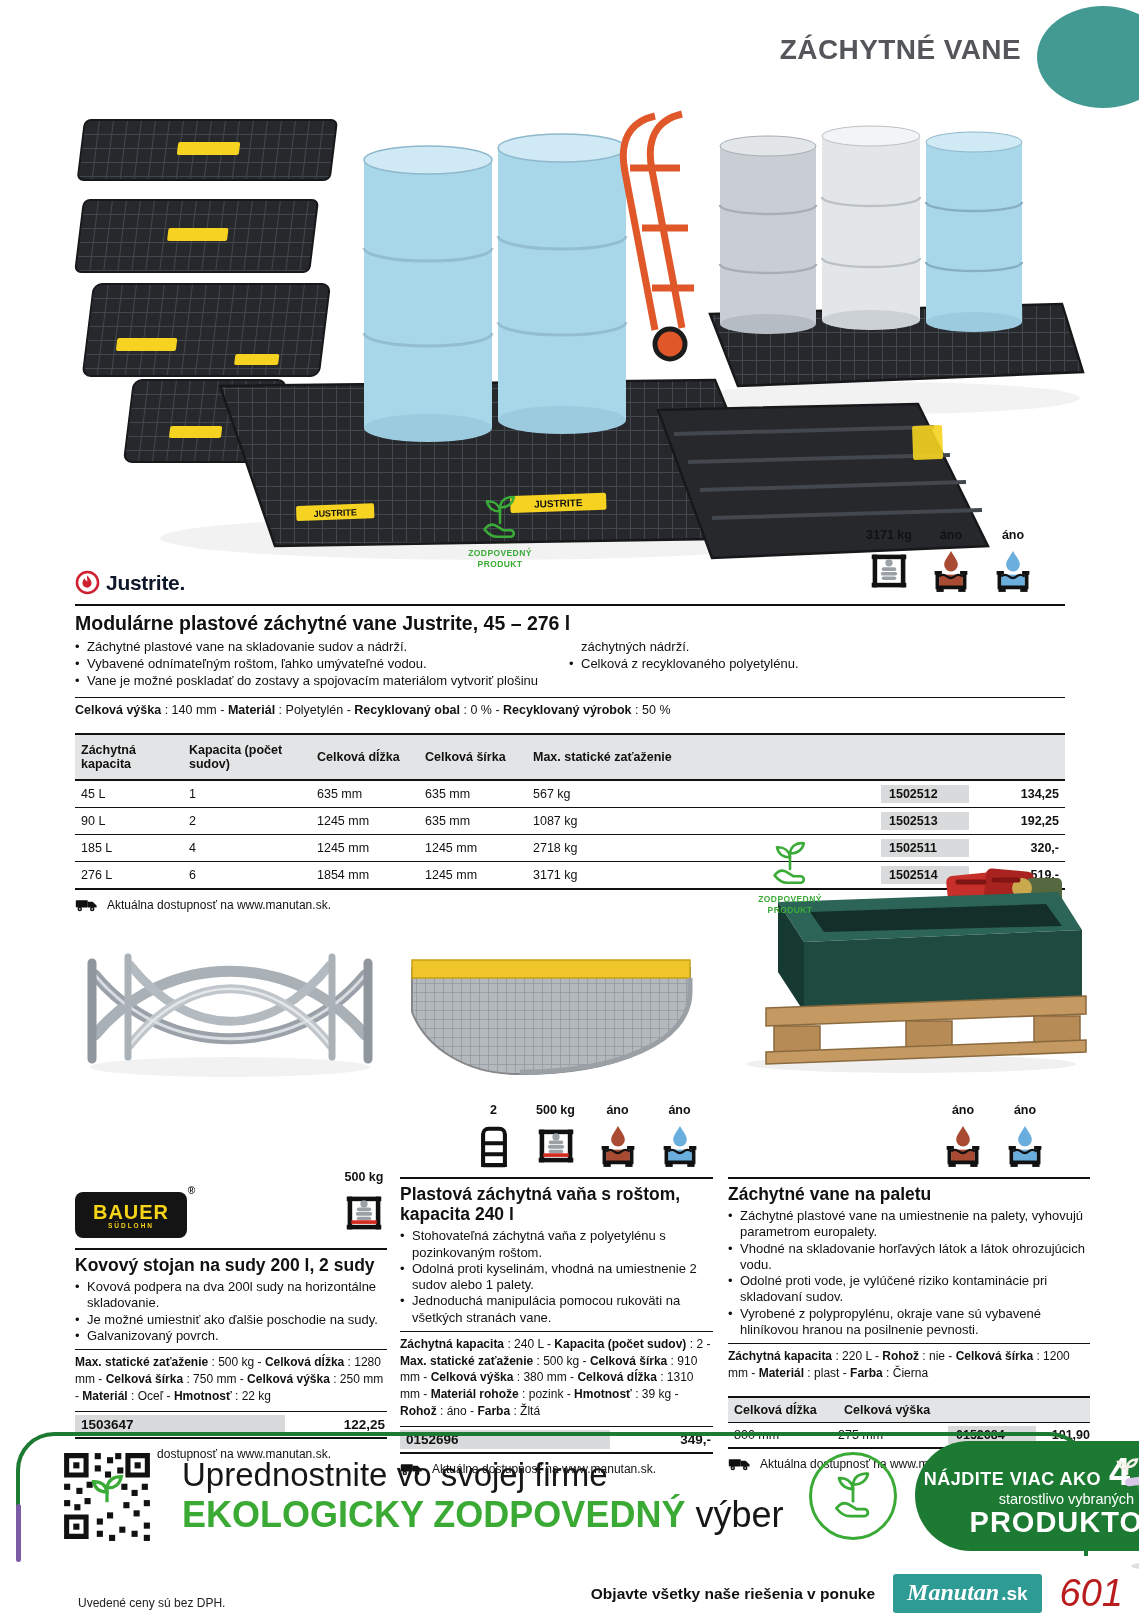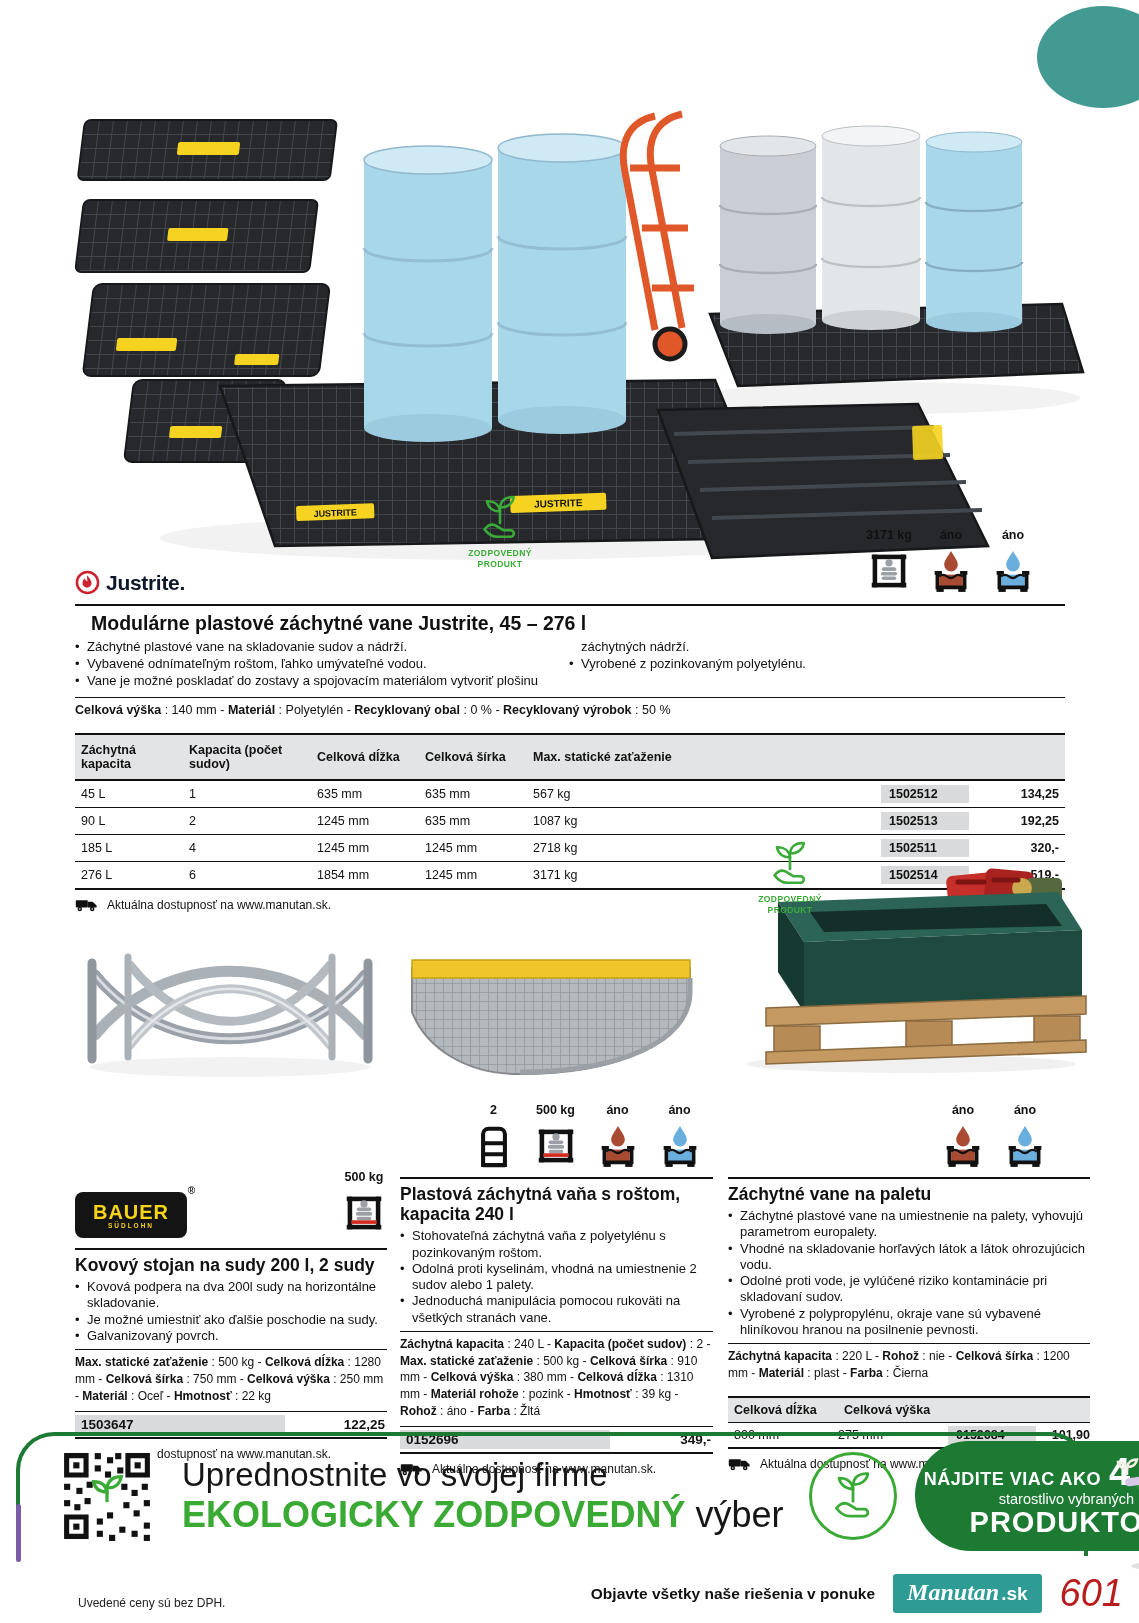--- a/index.html
+++ b/index.html
@@ -27,21 +27,21 @@
   .icon-col svg { width:40px; height:46px; }
   .icons-p1 { position:absolute; left:866px; top:528px; }
 
   
   .brand-justrite { position:absolute; left:75px; top:570px; display:flex; align-items:center; gap:6px; }
   .brand-justrite svg { width:25px; height:25px; }
   .brand-justrite .bj-name { font-size:21px; font-weight:800; color:#0f172a; letter-spacing:-.3px; }
 
   .main-block { position:absolute; left:75px; top:604px; width:990px; }
   .rule { height:2px; background:#111; }
-  .main-title { font-size:19.5px; font-weight:700; margin:6px 16px 4px; }
+  .main-title { font-size:19.5px; font-weight:700; margin:6px 0 4px; }
   .bul-cols { display:flex; }
   .bul-left { width:492px; }
   .bul-right { flex:1; padding-left:2px; }
   ul.bullets { list-style:none; }
   ul.bullets li, .bul-cont { position:relative; padding-left:12px; font-size:13px; line-height:1.3; }
   ul.bullets li::before { content:"•"; position:absolute; left:0; top:0; }
   .bul-cont { margin-bottom:0; }
   .specline { font-size:12.5px; padding:4px 0 6px; line-height:1.4; }
   .specline .spec-seg:not(:last-child)::after { content:" - "; font-weight:400; }
   .main-block .specline { border-top:1.5px solid #111; margin-top:7px; }
@@ -185,20 +185,21 @@
     </symbol>
     <symbol id="sym-flame" viewBox="0 0 26 26">
       <circle cx="13" cy="13" r="11" fill="#fff" stroke="#cf2030" stroke-width="2.6"></circle>
       <path d="M13 5.5 c1.2 3 4.2 4.6 4.2 8.2 a4.7 4.7 0 0 1 -9.4 0 c0 -2.2 1 -3.4 2.2 -5 c.4 2 1.4 2.6 3 3.2 c-.2 -2.6 -1 -4.4 0 -6.4 Z" fill="#cf2030"></path>
     </symbol>
   </defs>
 </svg>
 
 <div class="page">
 
+  <div class="header-title">ZÁCHYTNÉ VANE</div>
   <div class="teal-circle"></div>
 
   <svg class="hero" viewBox="0 0 1015 462">
     <ellipse cx="420" cy="430" rx="330" ry="22" fill="#000" opacity="0.05"></ellipse>
     <ellipse cx="820" cy="290" rx="190" ry="16" fill="#000" opacity="0.05"></ellipse>
 
     <g stroke="#17181a" stroke-width="2">
       <g transform="translate(15,12) skewX(-7)">
           <rect width="252" height="60" rx="6" fill="url(#grid)"></rect>
           <rect x="96" y="22" width="62" height="13" rx="2" fill="#f5d320" stroke="none"></rect>
@@ -323,21 +324,21 @@
       <div class="bul-left">
         <ul class="bullets">
             <li>Záchytné plastové vane na skladovanie sudov a nádrží.</li>
             <li>Vybavené odnímateľným roštom, ľahko umývateľné vodou.</li>
             <li>Vane je možné poskladať do zostavy a spojovacím materiálom vytvoriť plošinu</li>
           </ul>
       </div>
       <div class="bul-right">
         <div class="bul-cont">záchytných nádrží.</div>
         <ul class="bullets">
-            <li>Vyrobené z pozinkovaným polyetylénu.</li>
+            <li>Celková z recyklovaného polyetylénu.</li>
           </ul>
       </div>
     </div>
     <div class="specline">
       
     <span class="spec-seg"><b>Celková výška</b><span> : </span><span>140 mm</span></span><span class="spec-seg"><b>Materiál</b><span> : </span><span>Polyetylén</span></span><span class="spec-seg"><b>Recyklovaný obal</b><span> : </span><span>0 %</span></span><span class="spec-seg"><b>Recyklovaný výrobok</b><span> : </span><span>50 %</span></span></div>
 
     <div class="ptable">
       <div class="trow thead">
         <span>Záchytná kapacita</span>

